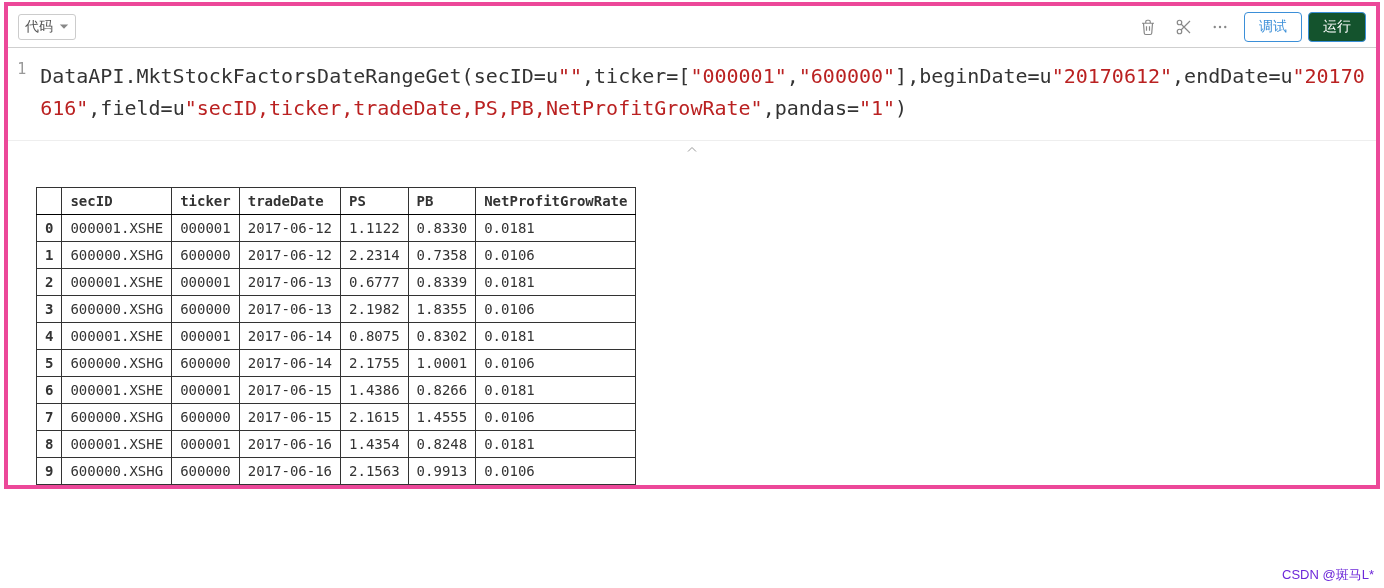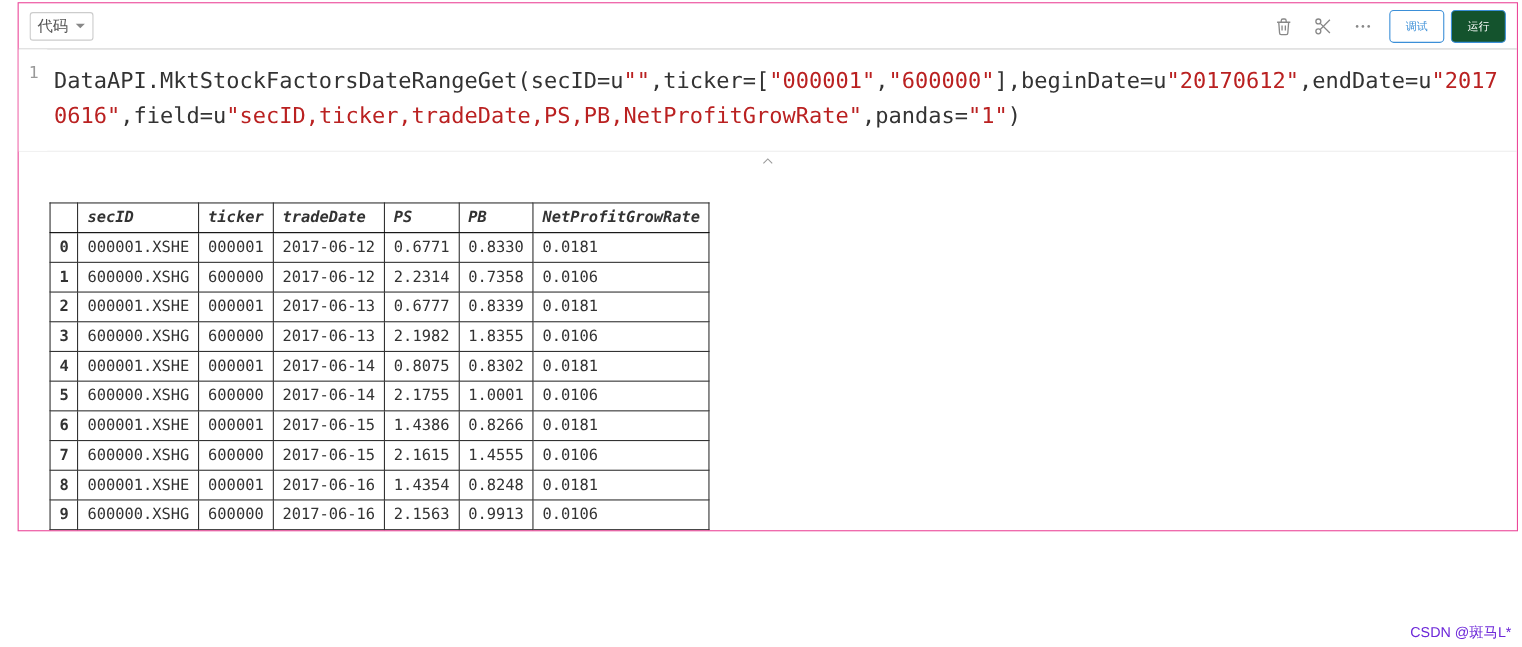--- a/index.html
+++ b/index.html
@@ -6,22 +6,22 @@
 body {
   font-family: -apple-system, BlinkMacSystemFont, "Segoe UI", Helvetica, Arial, sans-serif;
   background: #fff;
   width: 1384px;
   height: 588px;
   overflow: hidden;
   font-size: 14px;
   color: #333;
 }
 .cell-container {
-  border: 1px solid #ec4899;
-  margin: 2px 4px 0 16px;
+  border: 4px solid #ec4899;
+  margin: 2px 4px 0 4px;
 }
 .toolbar {
   display: flex;
   align-items: center;
   height: 42px;
   padding: 0 10px;
   border-bottom: 1px solid #cfcfcf;
 }
 .celltype-select {
   border: 1px solid #ccc;
@@ -46,21 +46,21 @@
 }
 .tb-icon svg { width: 18px; height: 18px; }
 .btn {
   border: 1px solid #3b8fd8;
   color: #3b8fd8;
   background: #fff;
   border-radius: 4px;
   height: 30px;
   padding: 0 14px;
   margin-left: 6px;
-  font-size: 10px;
+  font-size: 14px;
   cursor: pointer;
 }
 .btn.primary {
   background: #14532d;
   color: #fff;
 }
 .code-area {
   display: flex;
   position: relative;
 }
@@ -102,21 +102,20 @@
   font-size: 14px;
 }
 table.dataframe th, table.dataframe td {
   border: 1px solid #333;
   padding: 5px 8px;
   text-align: left;
 }
 table.dataframe thead th {
   font-weight: 700;
   border-bottom: 1.5px solid #000;
-  font-style: italic;
 }
 table.dataframe tbody th {
   font-weight: 700;
   text-align: center;
 }
 .watermark {
   position: fixed;
   bottom: 4px;
   right: 10px;
   color: #6d28d9;
@@ -184,21 +183,21 @@
             <th>PB</th>
             <th>NetProfitGrowRate</th>
           </tr>
       </thead>
       <tbody>
           <tr>
             <th>0</th>
             <td>000001.XSHE</td>
             <td>000001</td>
             <td>2017-06-12</td>
-            <td>0.6771</td>
+            <td>1.1122</td>
             <td>0.8330</td>
             <td>0.0181</td>
           </tr>
           <tr>
             <th>1</th>
             <td>600000.XSHG</td>
             <td>600000</td>
             <td>2017-06-12</td>
             <td>2.2314</td>
             <td>0.7358</td>

